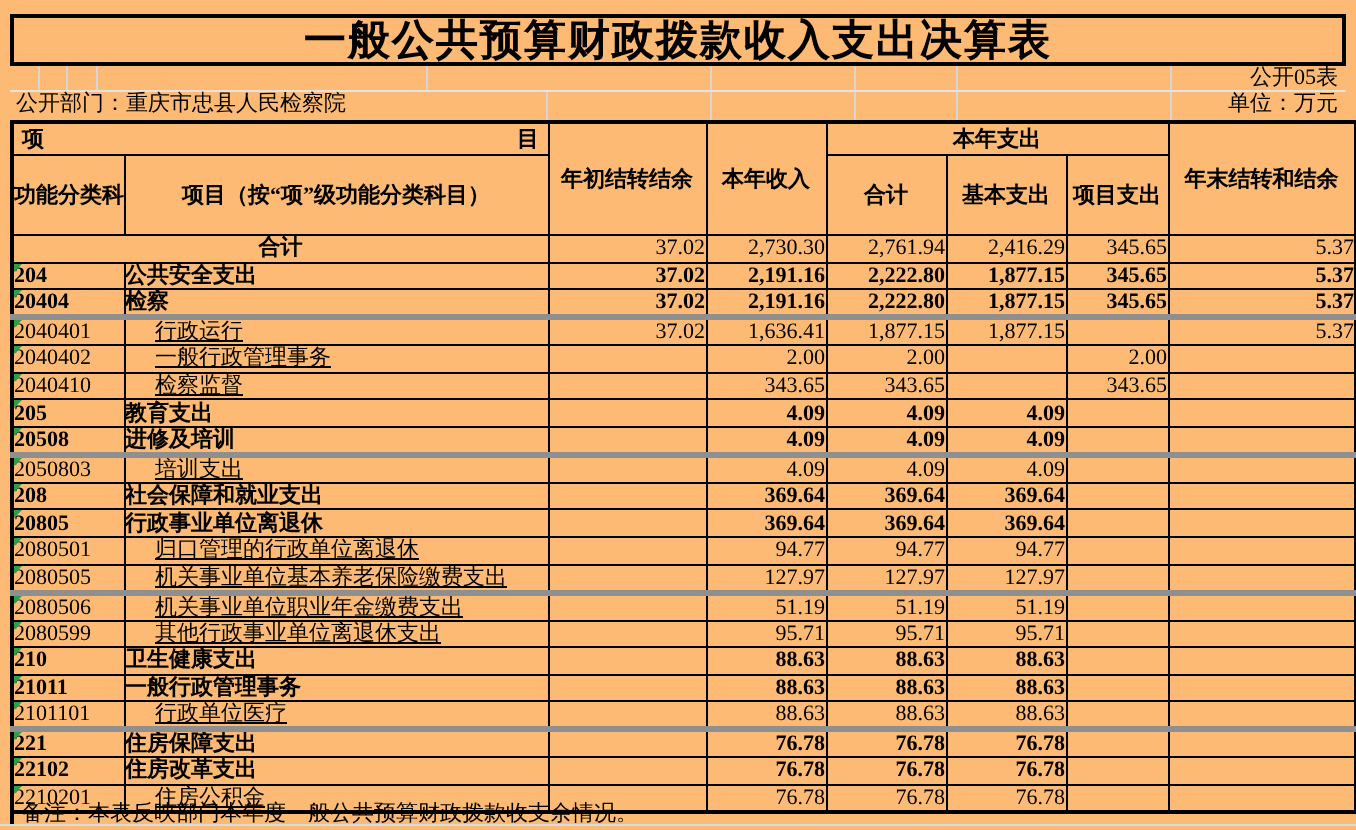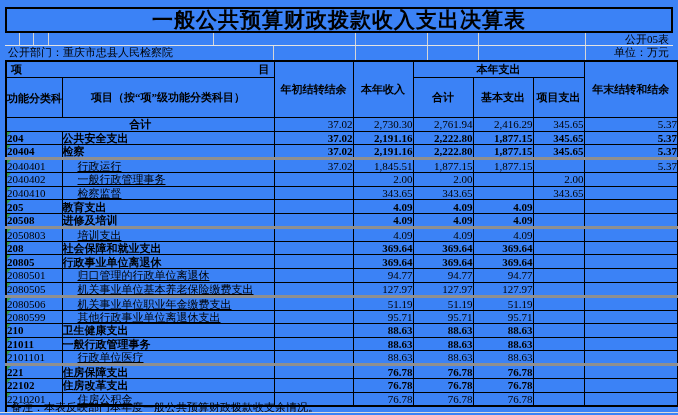--- a/index.html
+++ b/index.html
@@ -4,21 +4,21 @@
 <style>
   html, body {
     margin: 0; padding: 0;
     background: #ffffff;
     font-family: "Liberation Serif", "DejaVu Serif", serif;
     color: #000000;
   }
   .sheet {
     position: relative;
     width: 678px; height: 415px;
-    background: #3b82f6;
+    background: #fdba74;
     overflow: hidden;
   }
   
   .title-cell {
     position: absolute; left: 5px; top: 7px;
     width: 668px; height: 26px;
     box-sizing: border-box;
     border: 2px solid #000;
     display: flex; align-items: center; justify-content: center;
     font-size: 21px; font-weight: bold; letter-spacing: 1px;
@@ -187,21 +187,21 @@
     </tr>
         <tr>
       <td class="code-cell">
         <span class="tri"></span>
         <span>2040401</span>
       </td>
       <td class="name-cell indent">
         <span>行政运行</span>
       </td>
       <td class="num-cell">37.02</td>
-      <td class="num-cell">1,845.51</td>
+      <td class="num-cell">1,636.41</td>
       <td class="num-cell">1,877.15</td>
       <td class="num-cell">1,877.15</td>
       <td class="num-cell"></td>
       <td class="num-cell">5.37</td>
     </tr>
         <tr>
       <td class="code-cell">
         <span class="tri"></span>
         <span>2040402</span>
       </td>

